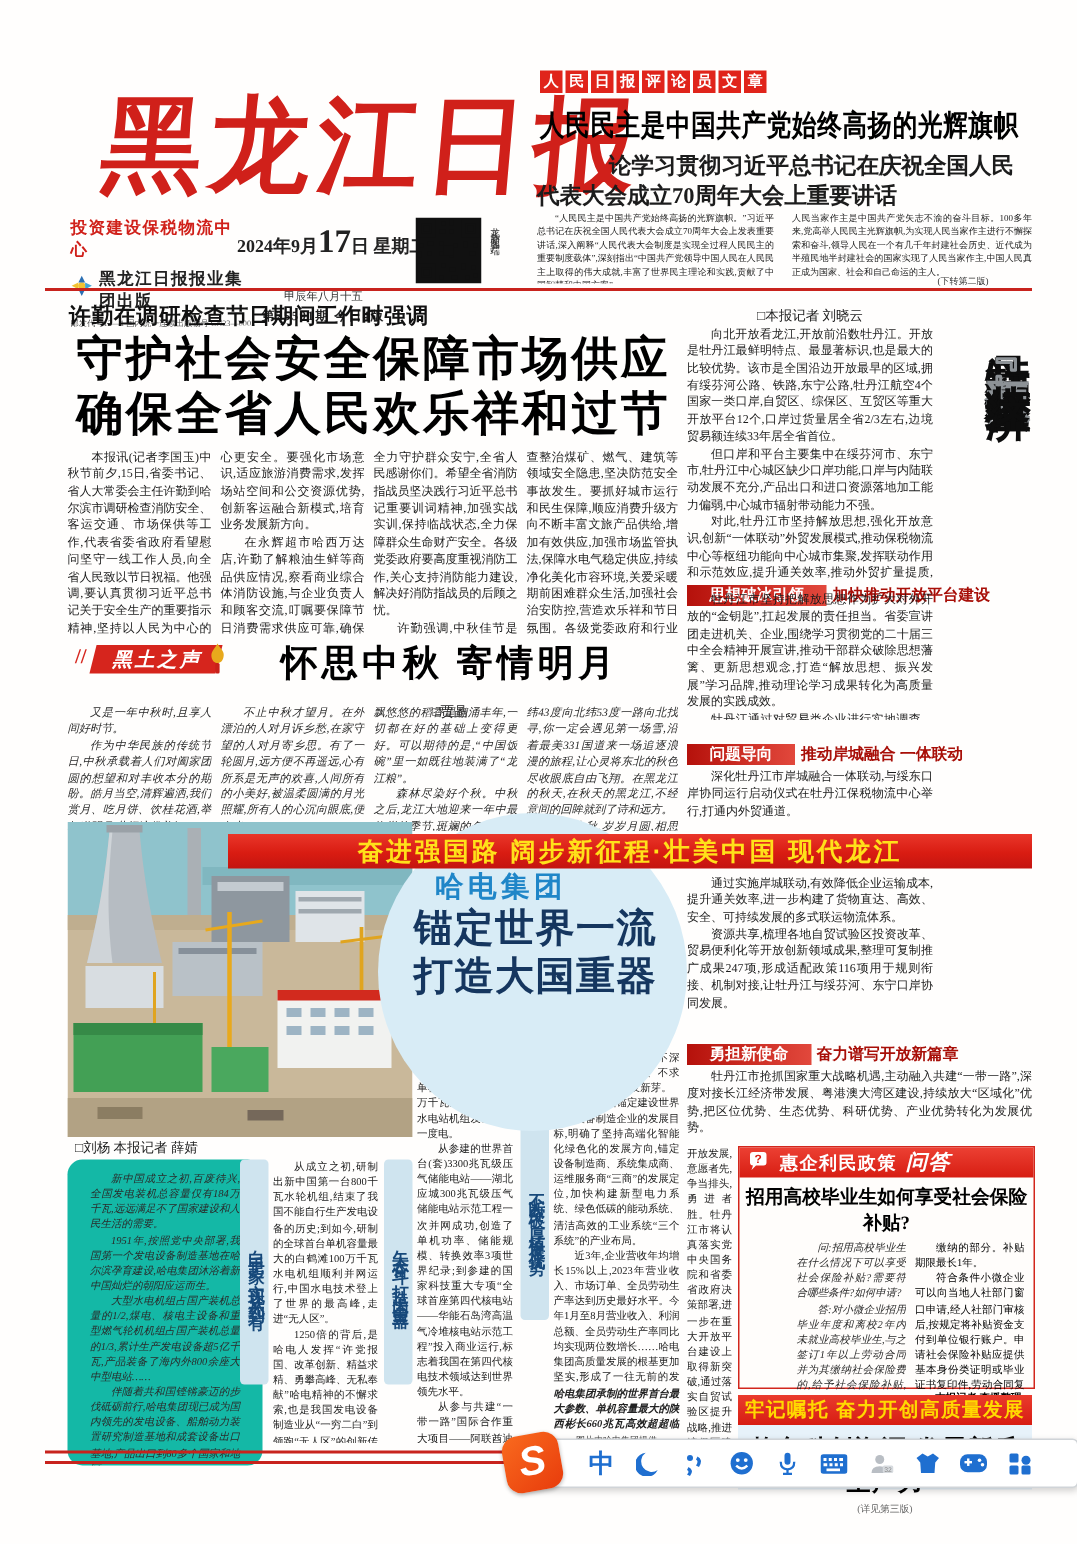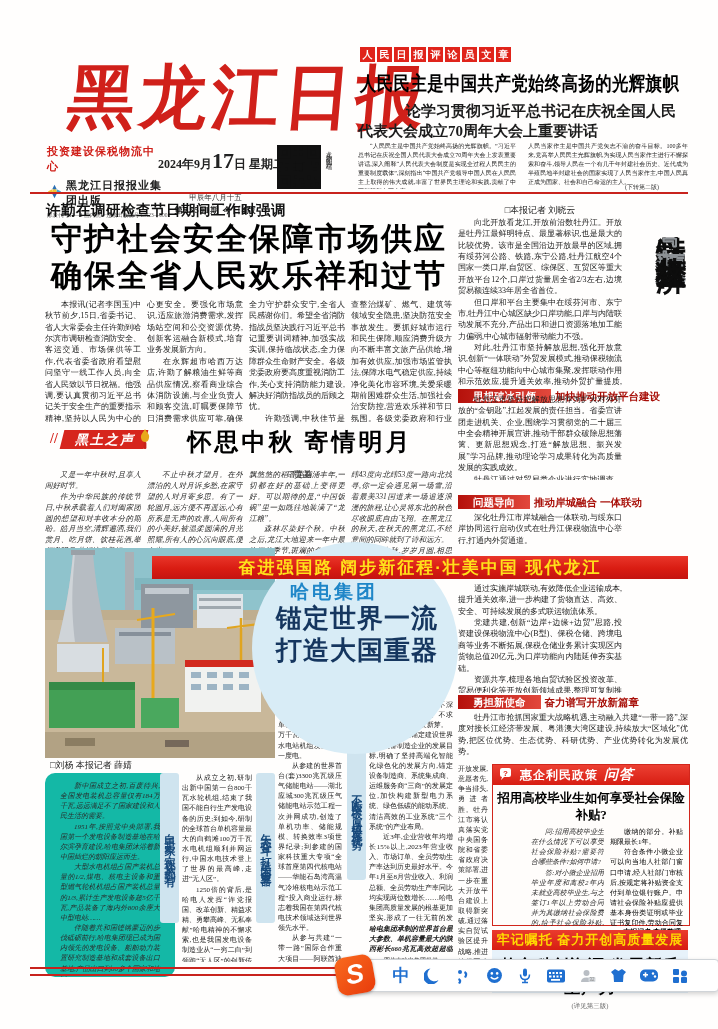--- a/index.html
+++ b/index.html
@@ -336,21 +336,20 @@
       <p>牡丹江通过对贸易类企业进行实地调查、座谈交流,及时解决企业急难愁盼问题;与海关、边检等口岸部门充分沟通,围绕口岸功能建设、货物通关条件等进行全流程跟进服务,帮助口岸内外贸企业实现更加顺畅的对外交流。</p>
     </div>
   <div class="subhead-pill" style="left:458px;top:496px;">
     <span class="pill">问题导向</span><span class="rest">推动岸城融合 一体联动</span>
   </div>
   <div class="col b8" style="left:458px;top:512px;width:164px;height:42px;font-family:Liberation Serif, serif;">
       <p>深化牡丹江市岸城融合一体联动,与绥东口岸协同运行启动仪式在牡丹江保税物流中心举行,打通内外贸通道。</p>
     </div>
   <div class="col b8" style="left:458px;top:583px;width:164px;height:110px;">
       <p>通过实施岸城联动,有效降低企业运输成本,提升通关效率,进一步构建了货物直达、高效、安全、可持续发展的多式联运物流体系。</p>
-      <p>党建共建,创新“边岸+边缘+边贸”思路,投资建设保税物流中心(B型)、保税仓储、跨境电商等业务不断拓展,保税仓储业务累计实现区内货物总值20亿元,为口岸功能向内陆延伸夯实基础。</p>
       <p>资源共享,梳理各地自贸试验区投资改革、贸易便利化等开放创新领域成果,整理可复制推广成果247项,形成适配政策116项用于规则衔接、机制对接,让牡丹江与绥芬河、东宁口岸协同发展。</p>
     </div>
   <div class="subhead-pill" style="left:458px;top:696px;">
     <span class="pill">勇担新使命</span><span class="rest">奋力谱写开放新篇章</span>
   </div>
   <div class="col b8" style="left:458px;top:712px;width:230px;height:48px;">
       <p>牡丹江市抢抓国家重大战略机遇,主动融入共建“一带一路”,深度对接长江经济带发展、粤港澳大湾区建设,持续放大“区域化”优势,把区位优势、生态优势、科研优势、产业优势转化为发展优势。</p>
     </div>
   <div class="col b7 cont" style="left:458px;top:764px;width:30px;height:198px;">
       <p>开放发展,意愿者先,争当排头,勇进者胜。牡丹江市将认真落实党中央国务院和省委省政府决策部署,进一步在重大开放平台建设上取得新突破,通过落实自贸试验区提升战略,推进综保区建设、互市贸易、跨境电商综试区建设,让牡丹江成为我国向北开放的一张闪亮名片。</p>

